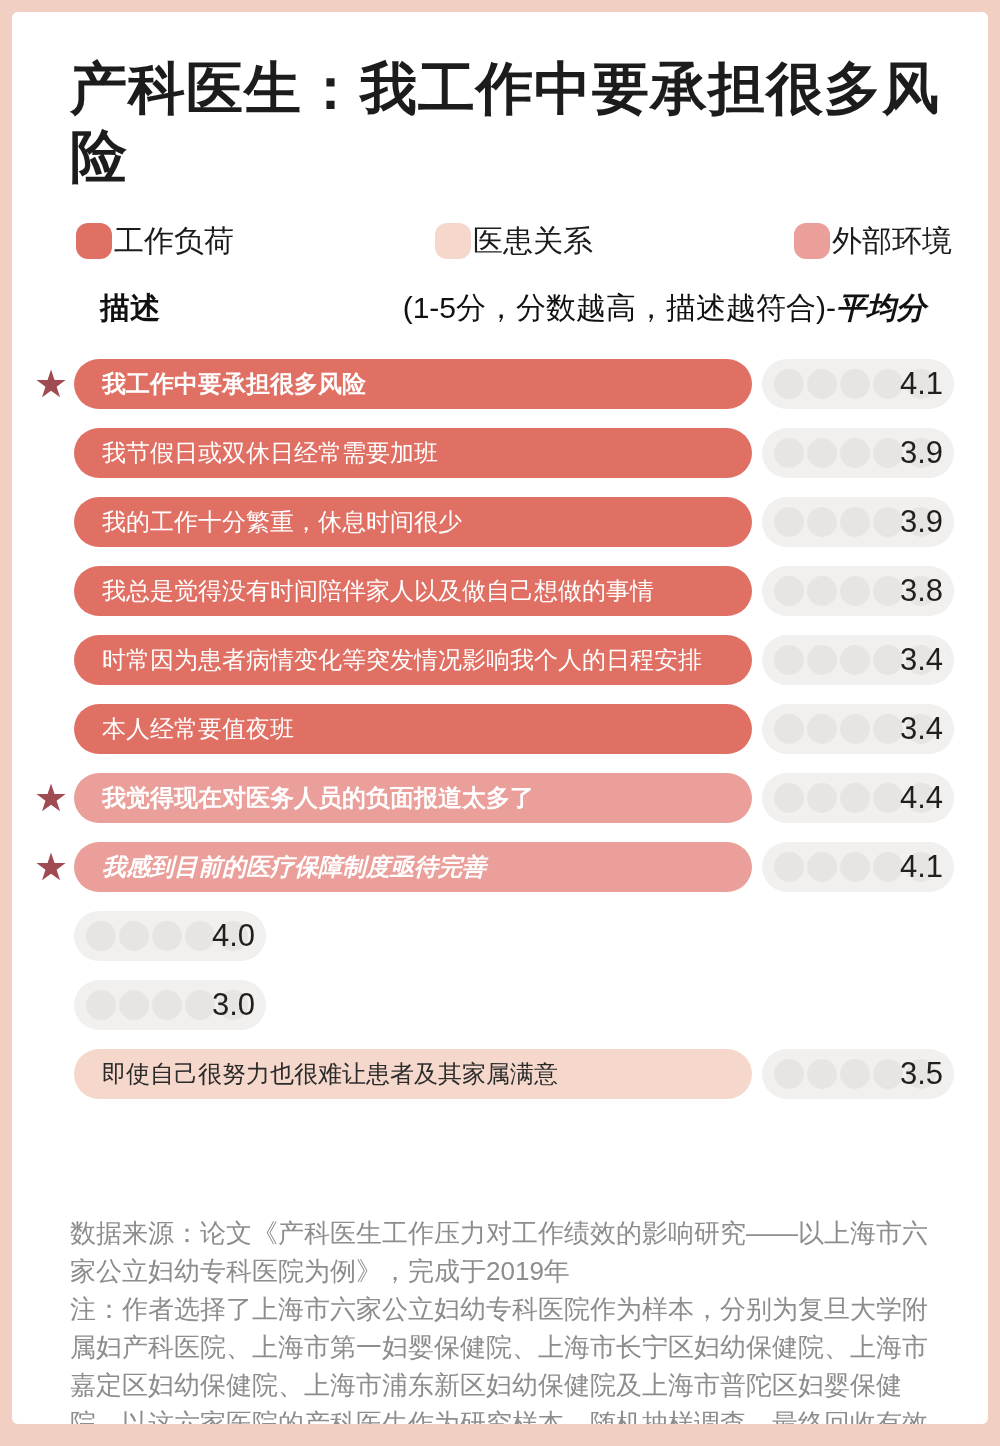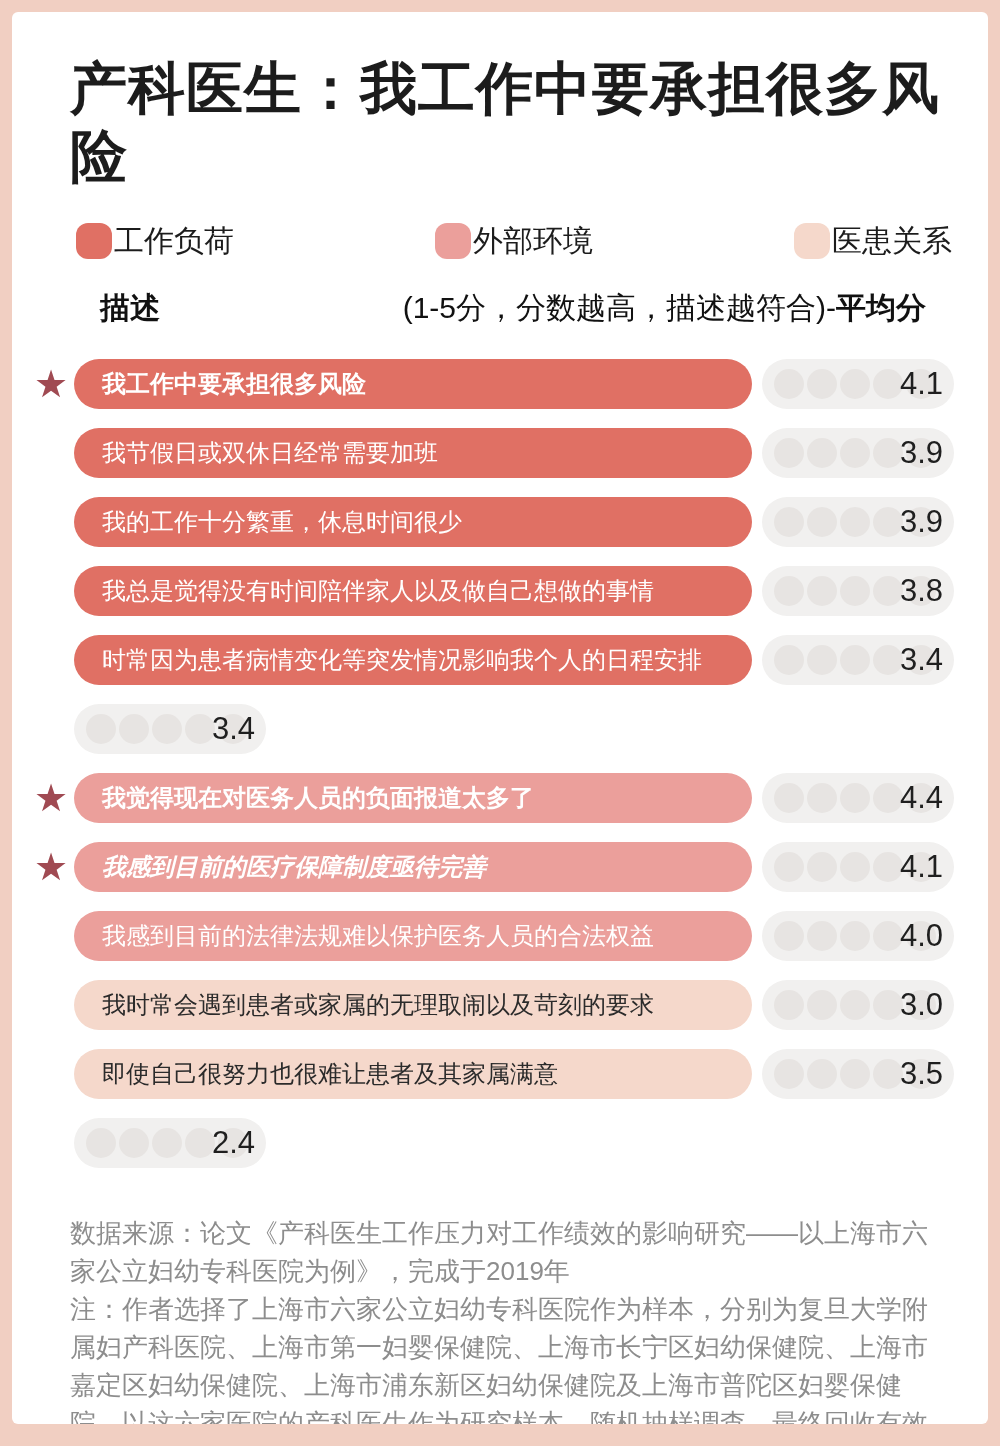--- a/index.html
+++ b/index.html
@@ -39,21 +39,21 @@
   .table-head{
     display:flex;
     justify-content:space-between;
     align-items:baseline;
     margin:26px 62px 0 88px;
     font-size:30px;
     color:#111;
   }
   .th-left{font-weight:800;}
   .th-right{font-weight:400;}
-  .th-right .bold{font-weight:800;}
+  .th-right .bold{font-weight:800;font-style:italic;}
   .rows{margin:30px 34px 0 62px;}
   .row{
     position:relative;
     display:flex;
     align-items:center;
     height:50px;
     margin-bottom:19px;
   }
   .star{
     position:absolute;
@@ -155,26 +155,26 @@
 <div class="card">
 
   <h1 class="title">产科医生：我工作中要承担很多风险</h1>
 
   <div class="legend">
     <div class="legend-item">
       <span class="swatch" style="background: rgb(224, 112, 100);"></span>
       <span class="legend-label">工作负荷</span>
     </div>
     <div class="legend-item">
+      <span class="swatch" style="background: rgb(245, 216, 203);"></span>
+      <span class="legend-label">医患关系</span>
+    </div>
+    <div class="legend-item">
       <span class="swatch" style="background: rgb(235, 159, 155);"></span>
       <span class="legend-label">外部环境</span>
-    </div>
-    <div class="legend-item">
-      <span class="swatch" style="background: rgb(245, 216, 203);"></span>
-      <span class="legend-label">医患关系</span>
     </div>
   </div>
 
   <div class="table-head">
     <span class="th-left">描述</span>
     <span class="th-right"><span>(1-5分，分数越高，描述越符合)-</span><span class="bold">平均分</span></span>
   </div>
 
   <div class="rows" id="rows">
       <div class="row">
@@ -308,20 +308,23 @@
             <span class="ghost" style="background: rgb(231, 228, 226);"></span>
             <span class="fillclip" style="width: 12px;"><span class="c" style="background: rgb(169, 91, 88);"></span></span>
           </span>
           <span class="slot">
             <span class="ghost" style="background: rgb(231, 228, 226);"></span>
           </span>
           <span class="score">3.4</span>
         </div>
       </div>
       <div class="row">
+        <div class="bar" style="background: rgb(224, 112, 100);">
+          <span class="bar-label" style="color: rgb(255, 255, 255);">本人经常要值夜班</span>
+        </div>
         <div class="pill">
           <span class="slot">
             <span class="ghost" style="background: rgb(231, 228, 226);"></span>
             <span class="fillclip" style="width: 30px;"><span class="c" style="background: rgb(169, 91, 88);"></span></span>
           </span>
           <span class="slot">
             <span class="ghost" style="background: rgb(231, 228, 226);"></span>
             <span class="fillclip" style="width: 30px;"><span class="c" style="background: rgb(169, 91, 88);"></span></span>
           </span>
           <span class="slot">
@@ -390,23 +393,20 @@
             <span class="fillclip" style="width: 30px;"><span class="c" style="background: rgb(169, 91, 88);"></span></span>
           </span>
           <span class="slot">
             <span class="ghost" style="background: rgb(231, 228, 226);"></span>
             <span class="fillclip" style="width: 3px;"><span class="c" style="background: rgb(169, 91, 88);"></span></span>
           </span>
           <span class="score">4.1</span>
         </div>
       </div>
       <div class="row">
-        <div class="bar" style="background: rgb(235, 159, 155);">
-          <span class="bar-label" style="color: rgb(255, 255, 255);">我感到目前的法律法规难以保护医务人员的合法权益</span>
-        </div>
         <div class="pill">
           <span class="slot">
             <span class="ghost" style="background: rgb(231, 228, 226);"></span>
             <span class="fillclip" style="width: 30px;"><span class="c" style="background: rgb(169, 91, 88);"></span></span>
           </span>
           <span class="slot">
             <span class="ghost" style="background: rgb(231, 228, 226);"></span>
             <span class="fillclip" style="width: 30px;"><span class="c" style="background: rgb(169, 91, 88);"></span></span>
           </span>
           <span class="slot">
@@ -417,23 +417,20 @@
             <span class="ghost" style="background: rgb(231, 228, 226);"></span>
             <span class="fillclip" style="width: 30px;"><span class="c" style="background: rgb(169, 91, 88);"></span></span>
           </span>
           <span class="slot">
             <span class="ghost" style="background: rgb(231, 228, 226);"></span>
           </span>
           <span class="score">4.0</span>
         </div>
       </div>
       <div class="row">
-        <div class="bar" style="background: rgb(245, 216, 203);">
-          <span class="bar-label" style="color: rgb(43, 43, 43);">我时常会遇到患者或家属的无理取闹以及苛刻的要求</span>
-        </div>
         <div class="pill">
           <span class="slot">
             <span class="ghost" style="background: rgb(231, 228, 226);"></span>
             <span class="fillclip" style="width: 30px;"><span class="c" style="background: rgb(169, 91, 88);"></span></span>
           </span>
           <span class="slot">
             <span class="ghost" style="background: rgb(231, 228, 226);"></span>
             <span class="fillclip" style="width: 30px;"><span class="c" style="background: rgb(169, 91, 88);"></span></span>
           </span>
           <span class="slot">
@@ -469,41 +466,20 @@
           <span class="slot">
             <span class="ghost" style="background: rgb(231, 228, 226);"></span>
           </span>
           <span class="slot">
             <span class="ghost" style="background: rgb(231, 228, 226);"></span>
           </span>
           <span class="score">3.5</span>
         </div>
       </div>
       <div class="row">
-        <div class="pill">
-          <span class="slot">
-            <span class="ghost" style="background: rgb(231, 228, 226);"></span>
-            <span class="fillclip" style="width: 30px;"><span class="c" style="background: rgb(169, 91, 88);"></span></span>
-          </span>
-          <span class="slot">
-            <span class="ghost" style="background: rgb(231, 228, 226);"></span>
-            <span class="fillclip" style="width: 30px;"><span class="c" style="background: rgb(169, 91, 88);"></span></span>
-          </span>
-          <span class="slot">
-            <span class="ghost" style="background: rgb(231, 228, 226);"></span>
-            <span class="fillclip" style="width: 12px;"><span class="c" style="background: rgb(169, 91, 88);"></span></span>
-          </span>
-          <span class="slot">
-            <span class="ghost" style="background: rgb(231, 228, 226);"></span>
-          </span>
-          <span class="slot">
-            <span class="ghost" style="background: rgb(231, 228, 226);"></span>
-          </span>
-          <span class="score">2.4</span>
-        </div>
       </div>
     </div>
 
   <div class="footer">
     <p>数据来源：论文《产科医生工作压力对工作绩效的影响研究——以上海市六家公立妇幼专科医院为例》，完成于2019年</p>
     <p>注：作者选择了上海市六家公立妇幼专科医院作为样本，分别为复旦大学附属妇产科医院、上海市第一妇婴保健院、上海市长宁区妇幼保健院、上海市嘉定区妇幼保健院、上海市浦东新区妇幼保健院及上海市普陀区妇婴保健院，以这六家医院的产科医生作为研究样本，随机抽样调查，最终回收有效问卷279份。</p>
   </div>
 
 
 </div>

